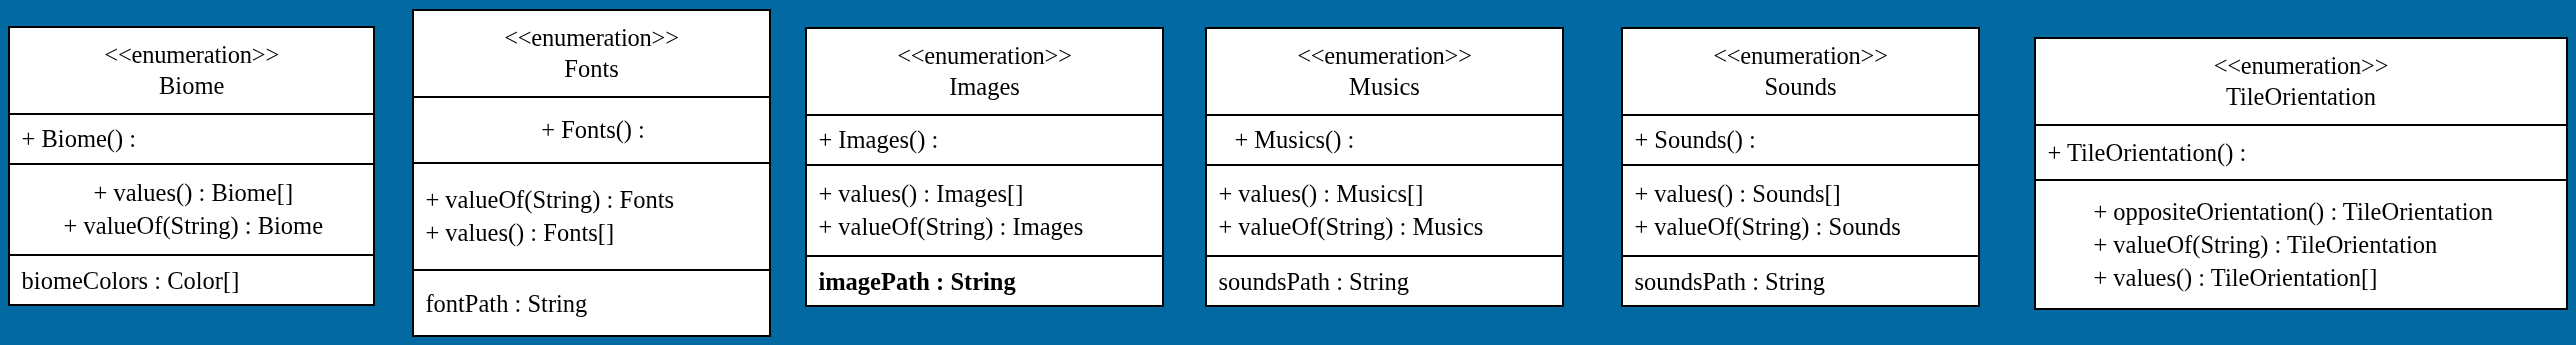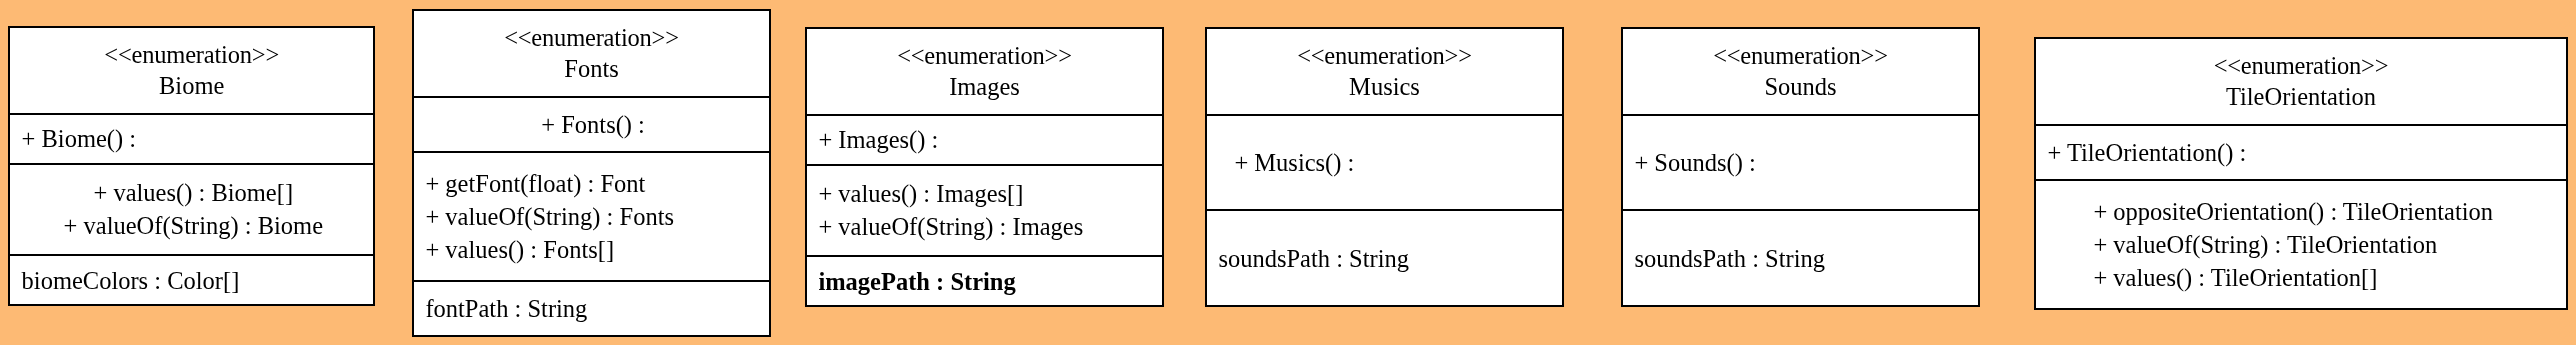--- a/index.html
+++ b/index.html
@@ -12,21 +12,21 @@
     width: 2576px;
     height: 346px;
     font-family: "Liberation Serif", "DejaVu Serif", serif;
     color: #000000;
     overflow: hidden;
   }
   #diagram {
     position: relative;
     width: 2576px;
     height: 346px;
-    background: #fdba74;
+    background: #0369a1;
   }
   .uml-class {
     position: absolute;
     box-sizing: border-box;
     background: #ffffff;
     border: 2.4px solid #000000;
     display: flex;
     flex-direction: column;
   }
   .compartment {
@@ -90,21 +90,20 @@
     </div>
     <div class="uml-class" style="left: 412px; top: 9px; width: 359px; height: 328px;">
       <div class="compartment header pad-md" style="flex: 0 0 auto;">
         <div class="stereotype">&lt;&lt;enumeration&gt;&gt;</div>
         <div class="class-name">Fonts</div>
       </div>
       <div class="compartment members pad-sm" style="flex: 1 1 auto; align-items: center;">
         <div class="member">+ Fonts() :</div>
       </div>
       <div class="compartment members pad-md" style="flex: 1 1 auto;">
-        <div class="member">+ getFont(float) : Font</div>
         <div class="member">+ valueOf(String) : Fonts</div>
         <div class="member">+ values() : Fonts[]</div>
       </div>
       <div class="compartment members pad-sm" style="flex: 1 1 auto;">
         <div class="member">fontPath : String</div>
       </div>
     </div>
     <div class="uml-class" style="left: 805px; top: 27px; width: 359px; height: 280px;">
       <div class="compartment header pad-md" style="flex: 0 0 auto;">
         <div class="stereotype">&lt;&lt;enumeration&gt;&gt;</div>
@@ -122,31 +121,39 @@
       </div>
     </div>
     <div class="uml-class" style="left: 1205px; top: 27px; width: 359px; height: 280px;">
       <div class="compartment header pad-md" style="flex: 0 0 auto;">
         <div class="stereotype">&lt;&lt;enumeration&gt;&gt;</div>
         <div class="class-name">Musics</div>
       </div>
       <div class="compartment members pad-sm" style="flex: 1 1 auto; padding-left: 16px;">
         <div class="member">+ Musics() :</div>
       </div>
+      <div class="compartment members pad-md" style="flex: 1 1 auto;">
+        <div class="member">+ values() : Musics[]</div>
+        <div class="member">+ valueOf(String) : Musics</div>
+      </div>
       <div class="compartment members pad-sm" style="flex: 1 1 auto;">
         <div class="member">soundsPath : String</div>
       </div>
     </div>
     <div class="uml-class" style="left: 1621px; top: 27px; width: 359px; height: 280px;">
       <div class="compartment header pad-md" style="flex: 0 0 auto;">
         <div class="stereotype">&lt;&lt;enumeration&gt;&gt;</div>
         <div class="class-name">Sounds</div>
       </div>
       <div class="compartment members pad-sm" style="flex: 1 1 auto;">
         <div class="member">+ Sounds() :</div>
+      </div>
+      <div class="compartment members pad-md" style="flex: 1 1 auto;">
+        <div class="member">+ values() : Sounds[]</div>
+        <div class="member">+ valueOf(String) : Sounds</div>
       </div>
       <div class="compartment members pad-sm" style="flex: 1 1 auto;">
         <div class="member">soundsPath : String</div>
       </div>
     </div>
     <div class="uml-class" style="left: 2034px; top: 37px; width: 534px; height: 273px;">
       <div class="compartment header pad-md" style="flex: 0 0 auto;">
         <div class="stereotype">&lt;&lt;enumeration&gt;&gt;</div>
         <div class="class-name">TileOrientation</div>
       </div>

